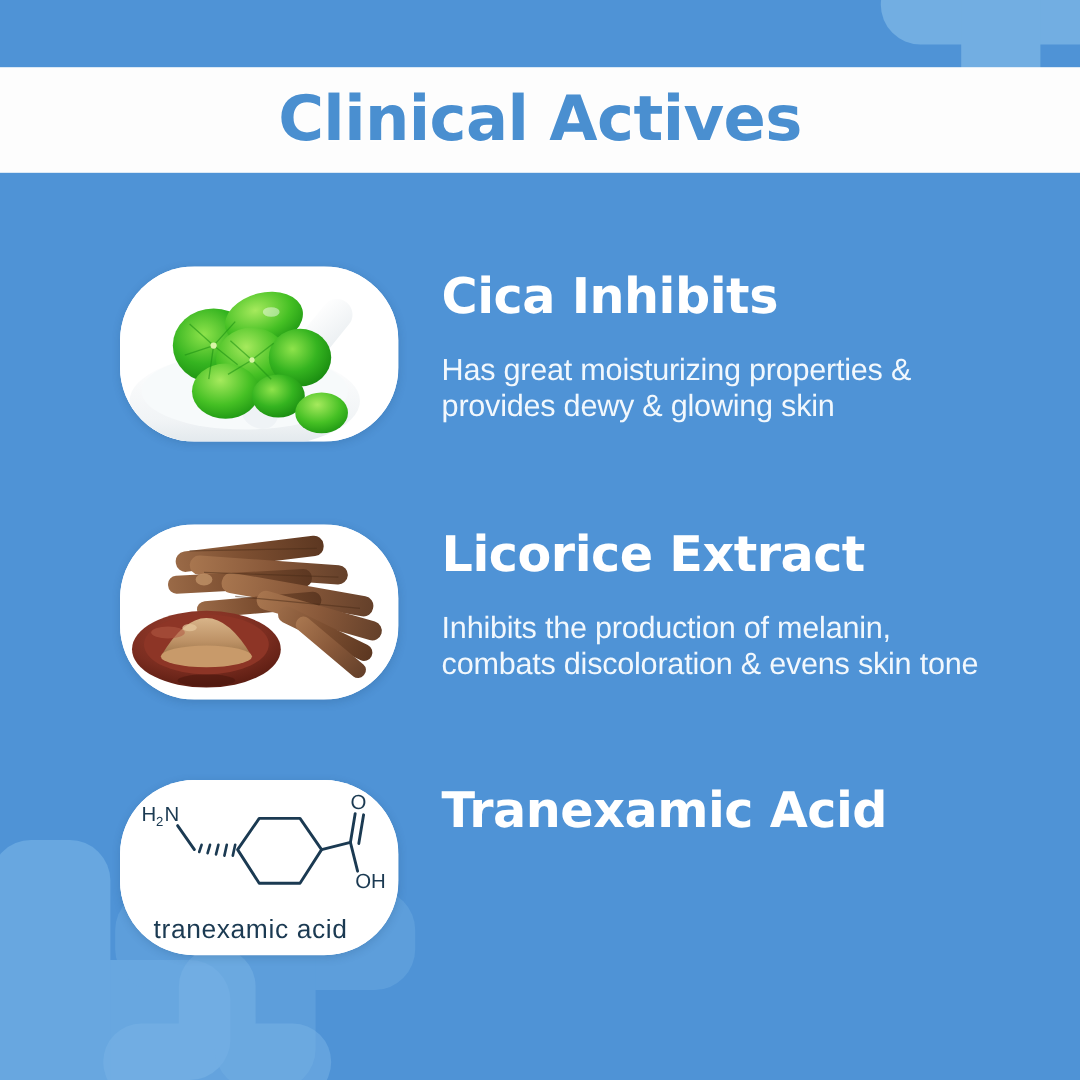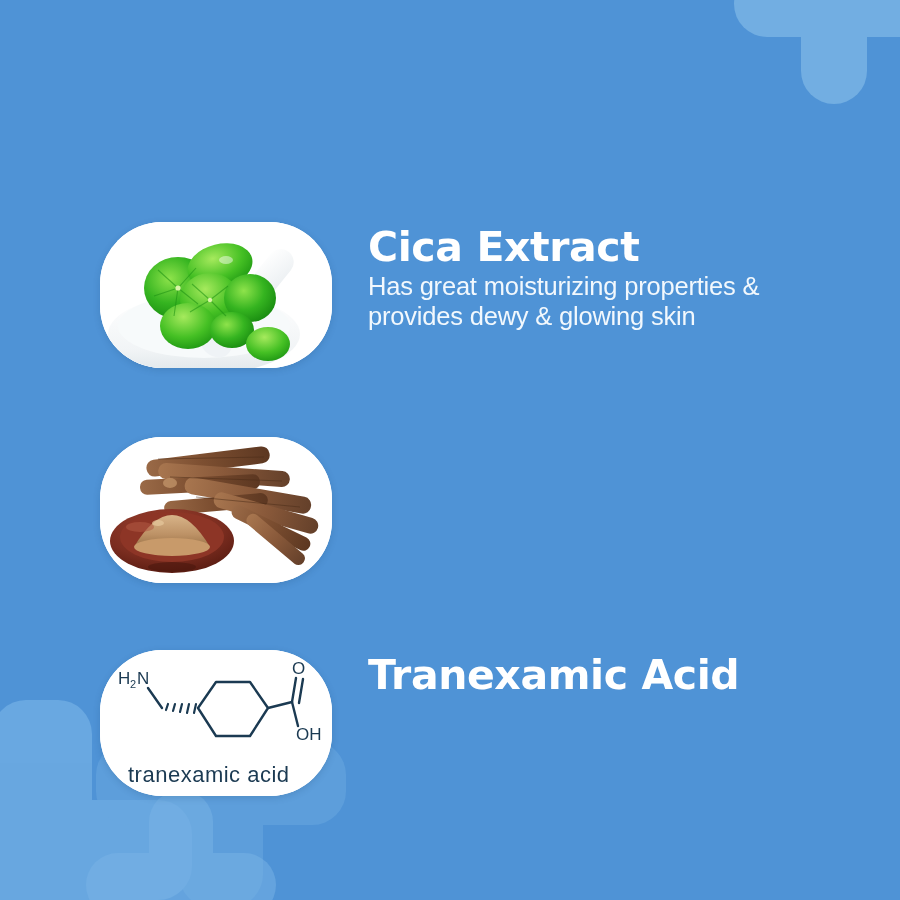--- a/index.html
+++ b/index.html
@@ -61,21 +61,21 @@
     font-weight:bold;
     line-height:1.05;
     letter-spacing:-.4px;
     font-family:"DejaVu Sans","Liberation Sans",sans-serif;
     white-space:nowrap;
   }
   .item-desc{
     color:#f2f8fd;
     font-size:25.5px;
     line-height:1.18;
-    margin-top:2px;
+    margin-top:25px;
     letter-spacing:-.2px;
     font-family:"Liberation Sans",sans-serif;
     white-space:pre-line;
   }
 </style>
 </head>
 <body>
 
 <div class="stage">
 
@@ -89,20 +89,23 @@
   </div>
   <div class="cross deco" id="deco-bottom-b">
     <i class="h"></i>
       <i class="v"></i>
   </div>
   <div class="cross deco" id="deco-bottom-c">
     <i class="h"></i>
       <i class="v"></i>
   </div>
 
+  <div id="header-band">
+    <div id="page-title">Clinical Actives</div>
+  </div>
 
   <div class="row" id="row-0">
     <div class="thumb">
       <svg viewBox="0 0 232 146" preserveAspectRatio="xMidYMid slice" aria-hidden="true">
         <defs>
           <radialGradient id="leafA" cx="38%" cy="35%" r="72%">
             <stop offset="0%" stop-color="#8ee34b"></stop>
             <stop offset="55%" stop-color="#35b420"></stop>
             <stop offset="100%" stop-color="#17890f"></stop>
           </radialGradient>
@@ -144,21 +147,21 @@
             <path d="M78 66 L58 48 M78 66 L96 46 M78 66 L54 74 M78 66 L98 82 M78 66 L74 94"></path>
             <path d="M110 78 L92 62 M110 78 L128 64 M110 78 L90 90 M110 78 L126 94"></path>
           </g>
           <circle cx="78" cy="66" r="2.6" fill="#d9f4a8"></circle>
           <circle cx="110" cy="78" r="2.2" fill="#d9f4a8"></circle>
           <ellipse cx="126" cy="38" rx="7" ry="4" fill="#ffffff" opacity=".45"></ellipse>
         </g>
       </svg>
     </div>
     <div class="textcol">
-      <div class="item-title">Cica Extract</div>
+      <div class="item-title">Cica Inhibits</div>
       <div class="item-desc">Has great moisturizing properties &amp;
 provides dewy &amp; glowing skin</div>
     </div>
   </div>
 
   <div class="row" id="row-1">
     <div class="thumb">
       <svg viewBox="0 0 232 146" preserveAspectRatio="xMidYMid slice" aria-hidden="true">
         <defs>
           <linearGradient id="stick1" x1="0" y1="0" x2="1" y2="0">
@@ -203,20 +206,25 @@
           <ellipse cx="72" cy="104" rx="62" ry="32" fill="url(#dish)"></ellipse>
           <ellipse cx="72" cy="100" rx="52" ry="25" fill="#8d3526"></ellipse>
           <path d="M34 110 Q72 46 110 110 Z" fill="url(#powder)"></path>
           <ellipse cx="72" cy="110" rx="38" ry="9" fill="#c89a6a"></ellipse>
           <ellipse cx="58" cy="86" rx="6" ry="3" fill="#e6c79d" opacity=".7"></ellipse>
           <ellipse cx="40" cy="90" rx="14" ry="5" fill="#b35a44" opacity=".55"></ellipse>
           <ellipse cx="72" cy="130" rx="24" ry="5" fill="#47150d" opacity=".55"></ellipse>
         </g>
       </svg>
     </div>
+    <div class="textcol">
+      <div class="item-title">Licorice Extract</div>
+      <div class="item-desc">Inhibits the production of melanin,
+combats discoloration &amp; evens skin tone</div>
+    </div>
   </div>
 
   <div class="row" id="row-2">
     <div class="thumb">
       <svg viewBox="0 0 232 146" preserveAspectRatio="xMidYMid meet" aria-hidden="true">
         <rect width="232" height="146" fill="#ffffff"></rect>
         <g stroke="#1b3a52" stroke-width="2.4" fill="none" stroke-linecap="round" stroke-linejoin="round">
 
           <path d="M48 38 L62 58"></path>
 

